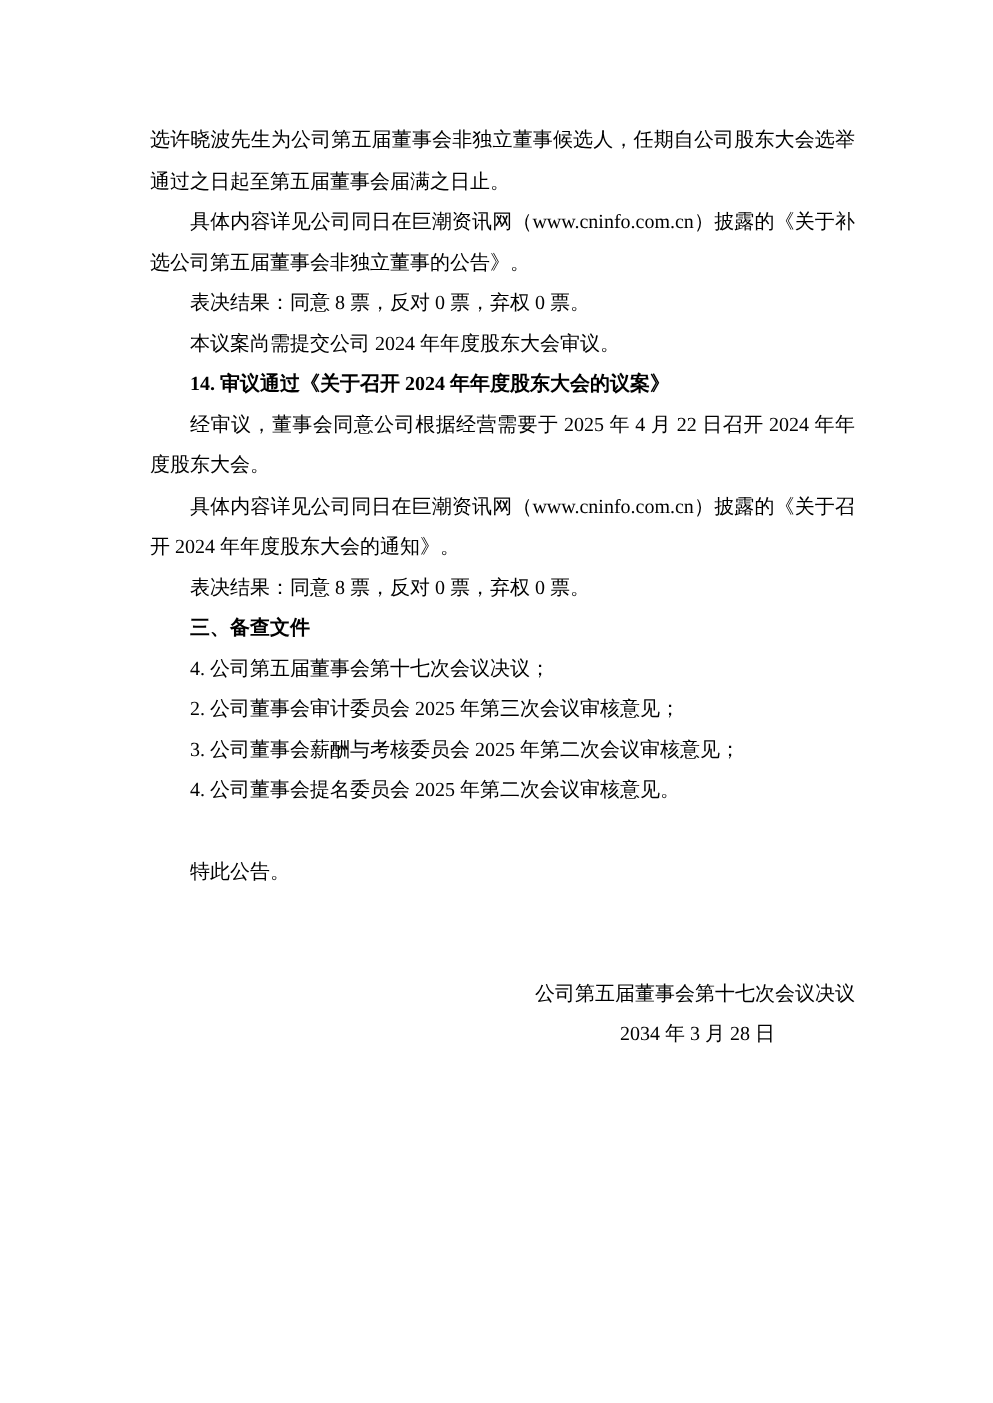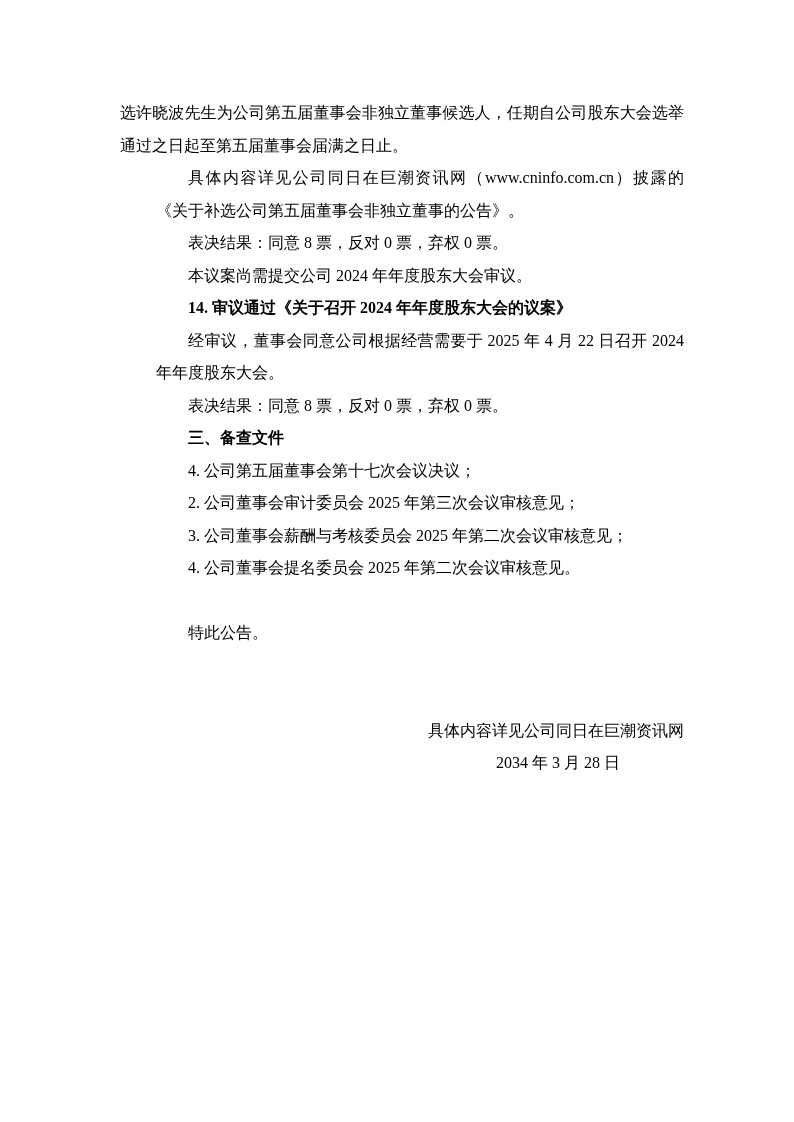--- a/index.html
+++ b/index.html
@@ -21,42 +21,43 @@
     padding: 97px 110px 0 120px;
     overflow: hidden;
   }
   .para {
     text-align: justify;
     text-indent: 0;
     font-weight: normal;
     white-space: normal;
     font-family: Liberation Serif, serif;
   }
-  .para.indent { text-indent: 2em; margin-left: 36px; }
+  .para.indent { text-indent: 2em; }
   .para.bold { font-weight: bold; }
   .para.spacer { height: 32.5px; }
   .para.right { text-align: right; text-indent: 0; }
 </style>
 </head>
 <body>
 
 <div class="page">
   <div id="doc-body">
       <div class="para">选许晓波先生为公司第五届董事会非独立董事候选人，任期自公司股东大会选举通过之日起至第五届董事会届满之日止。</div>
       <div class="para indent">具体内容详见公司同日在巨潮资讯网（www.cninfo.com.cn）披露的《关于补选公司第五届董事会非独立董事的公告》。</div>
       <div class="para indent">表决结果：同意 8 票，反对 0 票，弃权 0 票。</div>
       <div class="para indent">本议案尚需提交公司 2024 年年度股东大会审议。</div>
       <div class="para indent bold">14. 审议通过《关于召开 2024 年年度股东大会的议案》</div>
       <div class="para indent">经审议，董事会同意公司根据经营需要于 2025 年 4 月 22 日召开 2024 年年度股东大会。</div>
+      <div class="para indent">具体内容详见公司同日在巨潮资讯网（www.cninfo.com.cn）披露的《关于召开 2024 年年度股东大会的通知》。</div>
       <div class="para indent">表决结果：同意 8 票，反对 0 票，弃权 0 票。</div>
       <div class="para indent bold">三、备查文件</div>
       <div class="para indent">4. 公司第五届董事会第十七次会议决议；</div>
       <div class="para indent">2. 公司董事会审计委员会 2025 年第三次会议审核意见；</div>
       <div class="para indent">3. 公司董事会薪酬与考核委员会 2025 年第二次会议审核意见；</div>
       <div class="para indent">4. 公司董事会提名委员会 2025 年第二次会议审核意见。</div>
       <div class="para spacer">&nbsp;</div>
       <div class="para indent">特此公告。</div>
       <div class="para spacer">&nbsp;</div>
       <div class="para spacer">&nbsp;</div>
-      <div class="para right">具体内容详见公司同日在巨潮资讯网</div>
+      <div class="para right">公司第五届董事会第十七次会议决议</div>
       <div class="para right" style="margin-right: 64px;">2034 年 3 月 28 日</div>
     </div>
 </div>
 
 </body></html>

